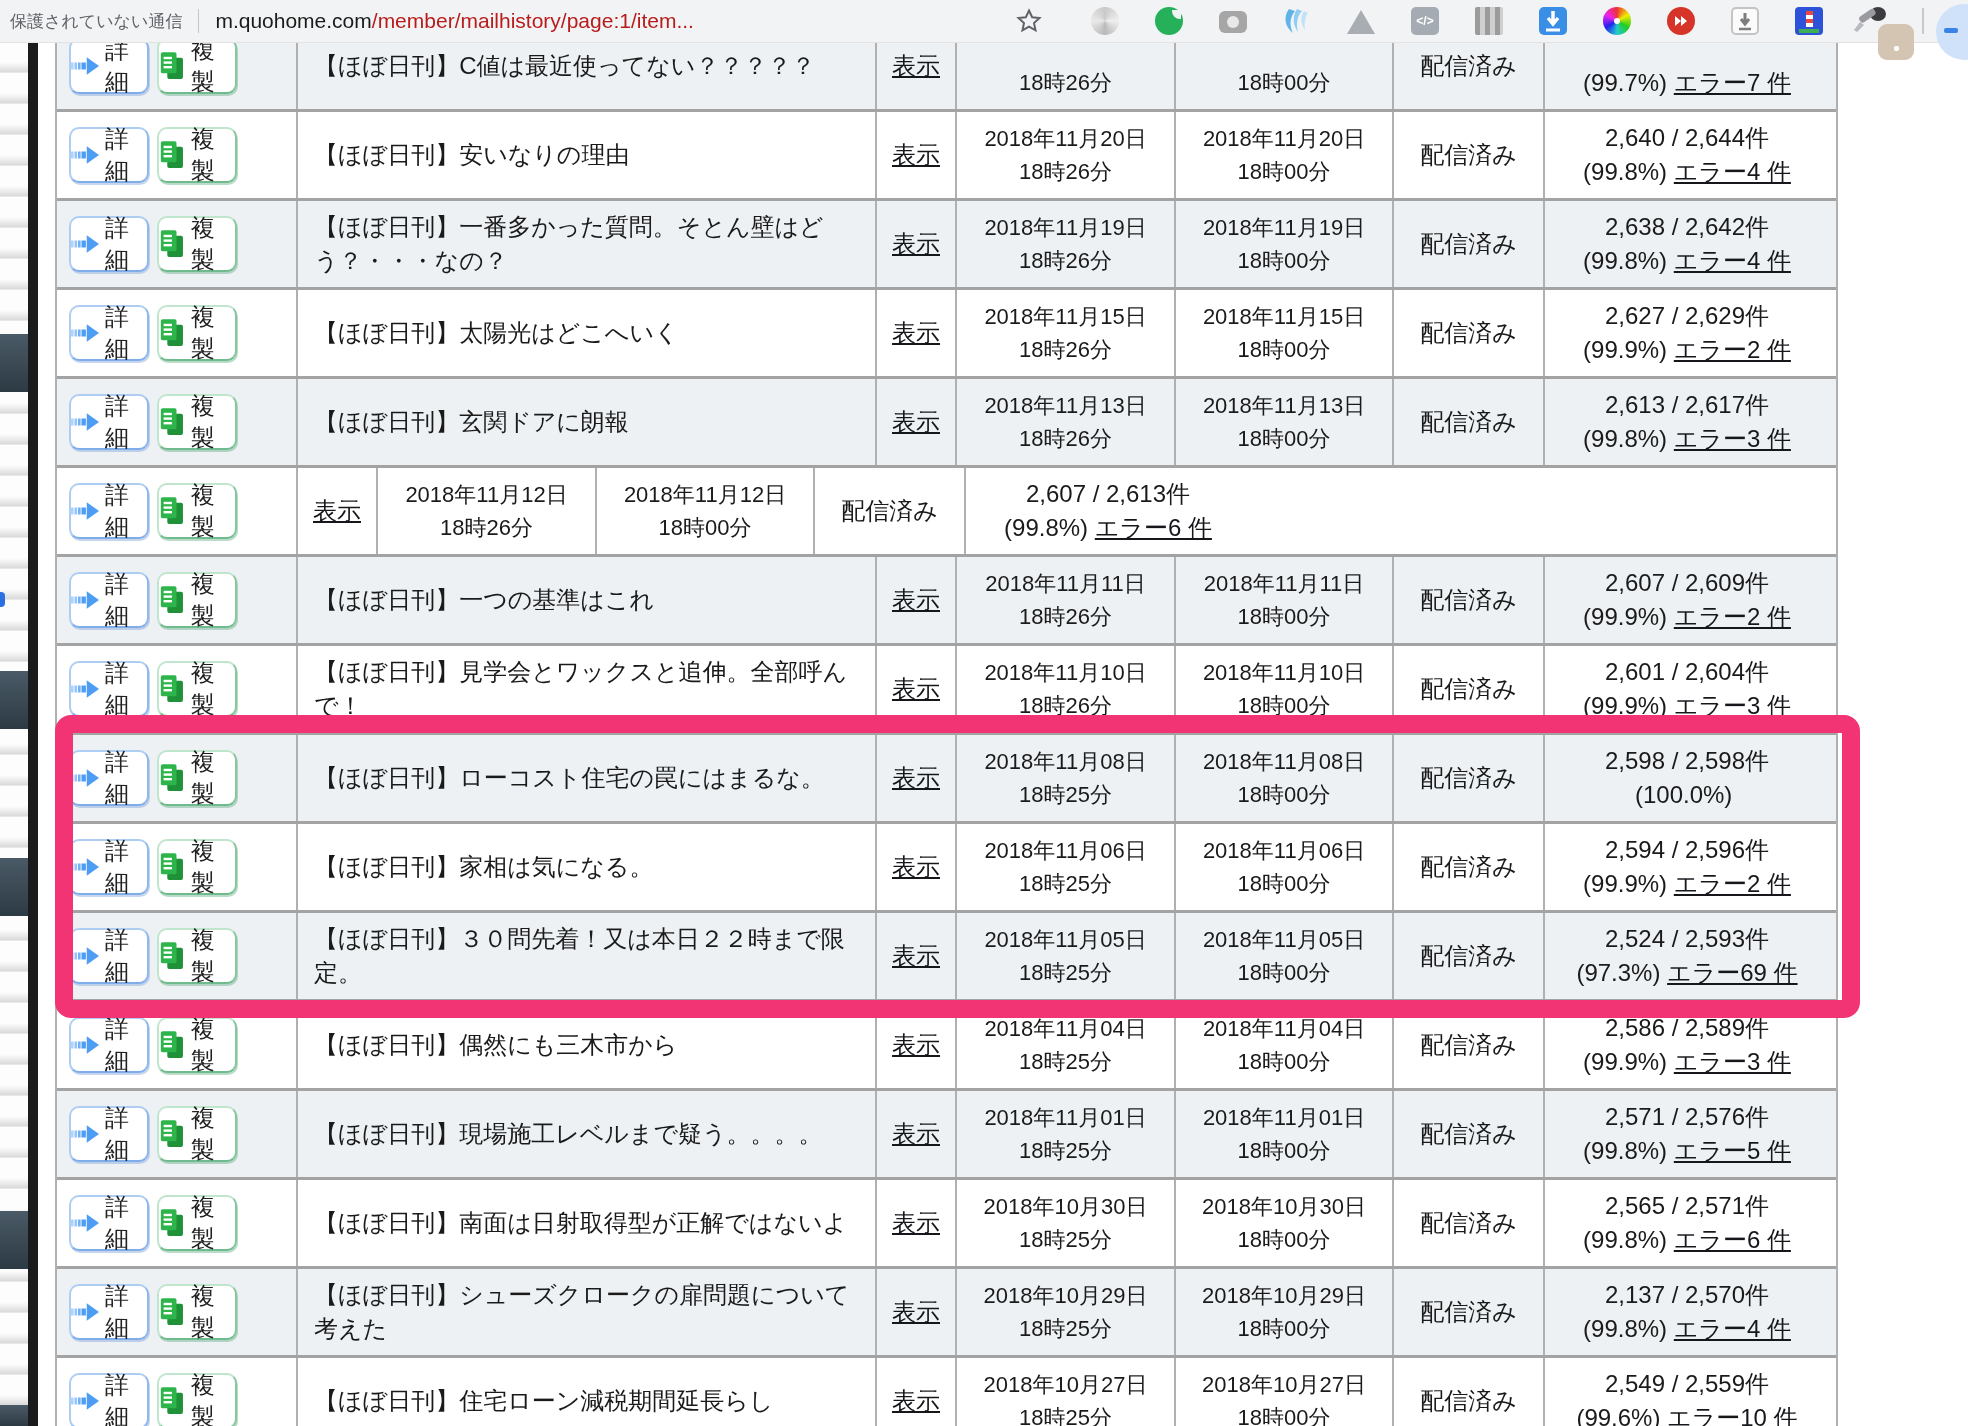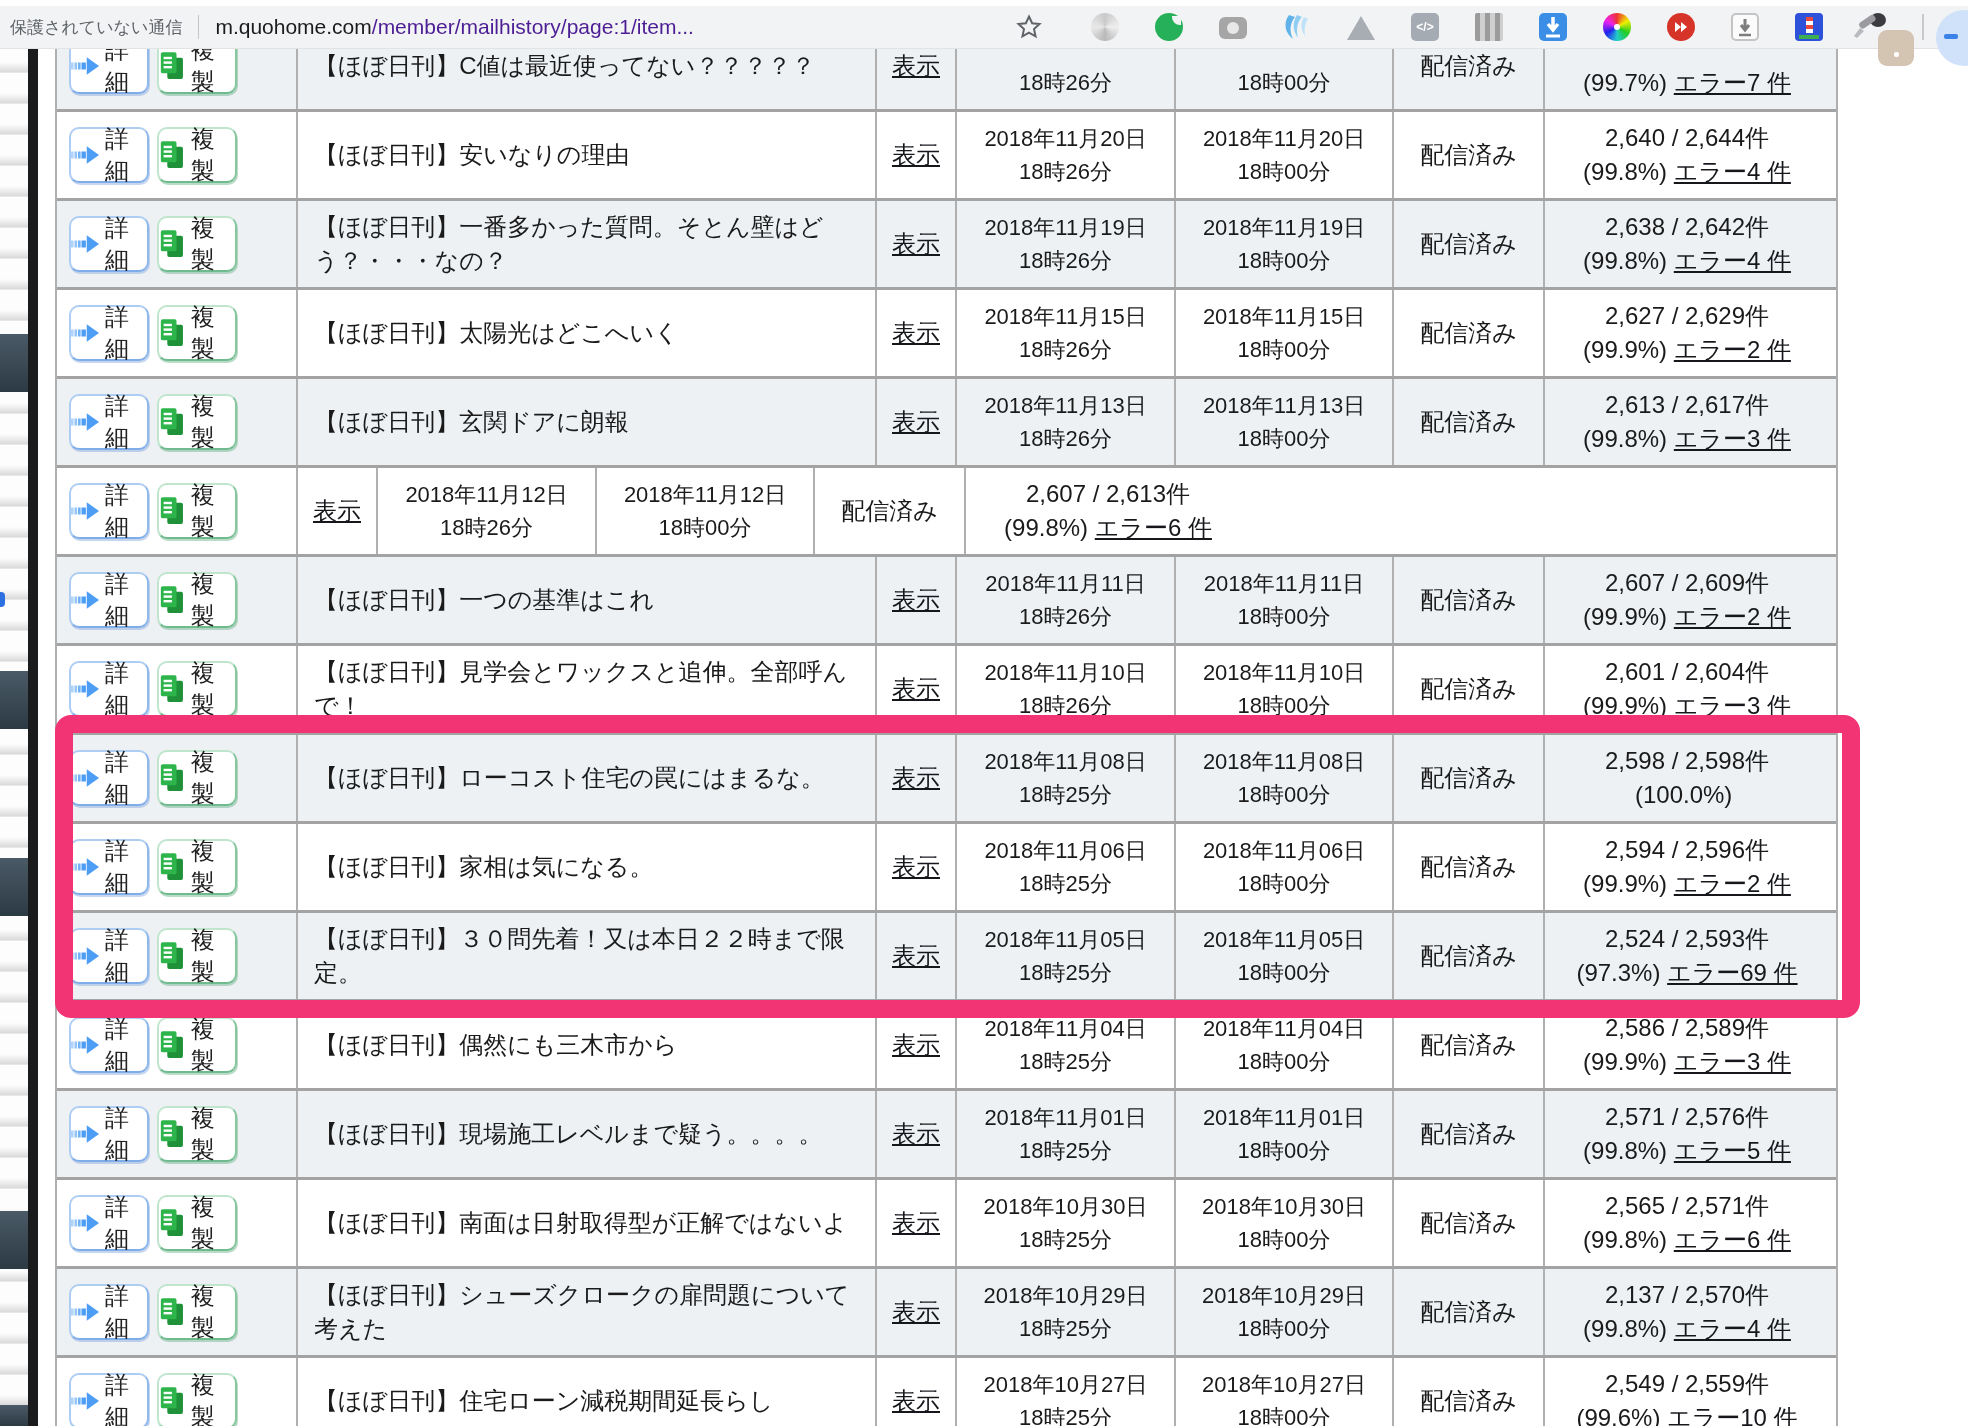--- a/index.html
+++ b/index.html
@@ -1,26 +1,26 @@
 <!DOCTYPE html>
 <html><head>
 <meta charset="utf-8">
 <style>
   html,body{margin:0;padding:0;background:#ddd;}
   .screen{position:relative;width:1968px;height:1426px;overflow:hidden;background:#fff;
           font-family:"Liberation Sans",sans-serif;color:#1a1a1a;}
 
   
-  .chrome{position:absolute;left:0;top:6px;right:0;height:42px;background:#f2f3f4;
+  .chrome{position:absolute;left:0;top:0;right:0;height:42px;background:#f2f3f4;
           border-bottom:1px solid #e3e3e3;z-index:10;display:flex;align-items:center;}
   .sec-label{font-size:17px;color:#5f6368;padding-left:10px;white-space:nowrap;}
   .chrome-div{width:1px;height:24px;background:#c6c6c6;margin:0 16px;}
   .url{font-size:21px;white-space:nowrap;}
   .url .domain{color:#1b1b1b;}
-  .url .path{color:#4c1d95;}
+  .url .path{color:#b91c1c;}
   .star{position:absolute;left:1015px;top:7px;width:28px;height:28px;}
   .ext-icons{position:absolute;left:1091px;top:0;height:42px;display:flex;align-items:center;gap:36px;}
   .ic{width:28px;height:28px;position:relative;flex:0 0 auto;}
   .ic-gray{border-radius:50%;background:conic-gradient(#c9c9c9,#efefef,#b9b9b9,#e9e9e9,#c9c9c9);}
   .ic-evernote{border-radius:50%;background:#27b05a;}
   .ic-evernote:after{content:"";position:absolute;right:2px;top:3px;width:9px;height:9px;background:#f2f3f4;border-radius:0 0 0 8px;}
   .ic-camera{border-radius:6px;background:#a6a6a6;margin-top:2px;height:22px;}
   .ic-camera:before{content:"";position:absolute;left:8px;top:5px;width:12px;height:12px;border-radius:50%;background:#e8e8e8;}
   .ic-waves svg{display:block;}
   .ic-drive{width:0;height:0;border-left:14px solid transparent;border-right:14px solid transparent;border-bottom:24px solid #a8adb3;margin-top:2px;}

